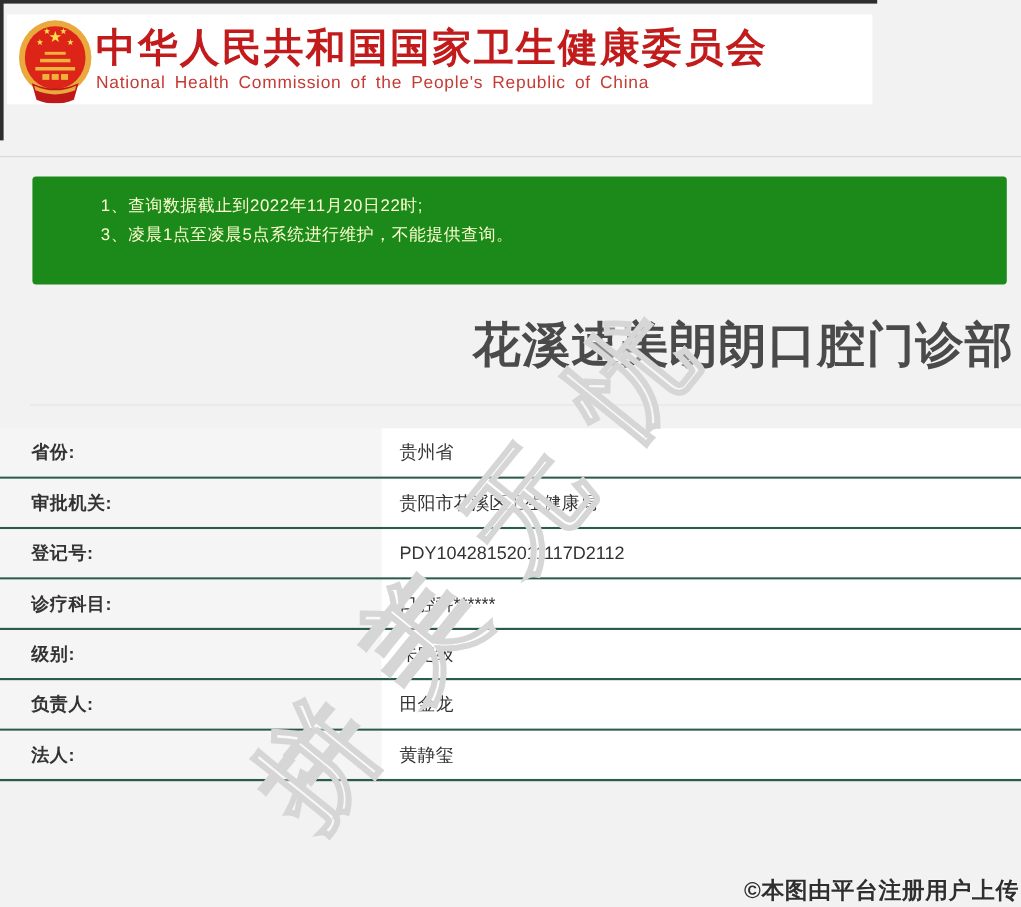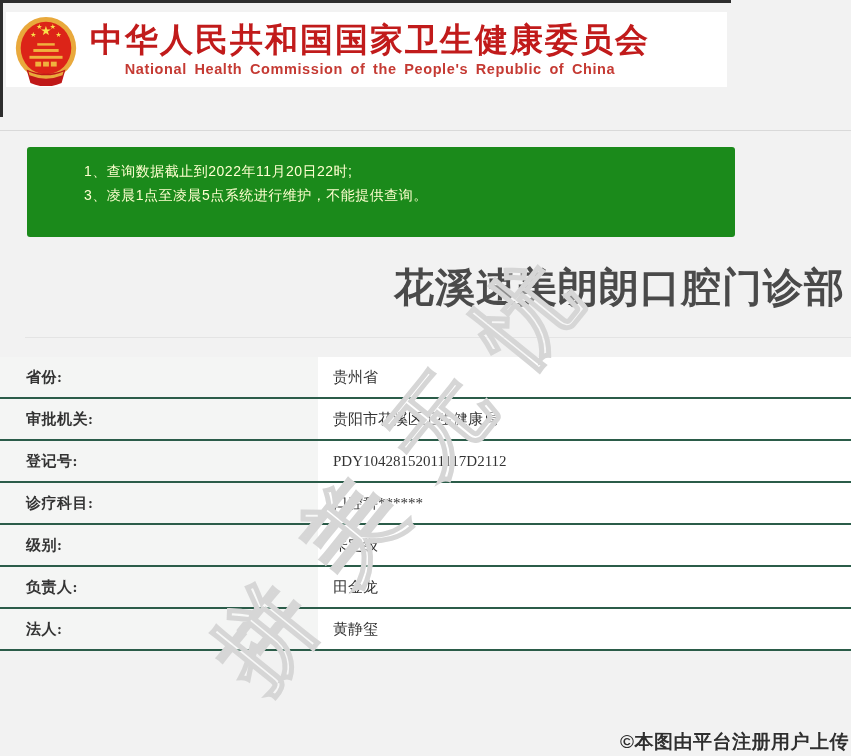--- a/index.html
+++ b/index.html
@@ -13,45 +13,45 @@
     font-family:"Liberation Sans","DejaVu Sans",sans-serif;
   }
   .edge-top{position:absolute;left:0;top:0;width:731px;height:3px;background:#2d2d2d;z-index:5;}
   .edge-left{position:absolute;left:0;top:0;width:3px;height:117px;background:#2d2d2d;z-index:5;}
 
   .header-box{
     position:absolute;left:6px;top:12px;width:721px;height:75px;background:#ffffff;
     display:flex;align-items:center;padding-left:6px;z-index:2;
   }
   .emblem{width:68px;height:72px;flex:0 0 auto;}
-  .header-text{margin-left:10px;text-align:center;}
+  .header-text{}
   .title-cn{
     font-size:33px;font-weight:bold;color:var(--red);letter-spacing:2px;line-height:36px;
     white-space:nowrap;
   }
   .title-en{
-    font-size:14.5px;font-weight:bold;color:#c53a33;letter-spacing:0.6px;word-spacing:3px;
+    font-size:14.5px;font-weight:normal;color:#c53a33;letter-spacing:0.6px;word-spacing:3px;
     margin-top:3px;white-space:nowrap;
   }
   .divider{position:absolute;left:0;top:130px;width:851px;height:1px;background:#d9d9d9;}
 
   .notice{
-    position:absolute;left:27px;top:147px;width:708px;height:90px;background:var(--green);
+    position:absolute;left:27px;top:147px;width:812px;height:90px;background:var(--green);
     border-radius:3px;padding:12px 0 0 57px;z-index:2;
   }
   .notice-line{font-size:14px;line-height:24px;color:var(--notice-text);letter-spacing:0.5px;}
 
   .clinic-title{
     position:absolute;top:260px;right:6px;font-size:40px;color:var(--title-gray);
     letter-spacing:1px;font-weight:700;white-space:nowrap;z-index:2;margin-left:24px;
   }
   .title-underline{position:absolute;left:25px;top:337px;width:826px;height:1px;background:#e4e4e4;}
 
   .info-table{position:absolute;left:0;top:357px;width:851px;z-index:2;}
-  .row{display:flex;height:42px;border-bottom:2px solid var(--sep);font-family:Liberation Serif, serif;}
+  .row{display:flex;height:42px;border-bottom:2px solid var(--sep);}
   .cell{display:flex;align-items:center;font-size:15px;color:#333;}
   .cell.label{width:318px;background:#f4f5f4;padding-left:26px;font-weight:bold;letter-spacing:0.5px;}
   .cell.value{flex:1;background:var(--cell-bg);padding-left:15px;}
 
   .watermark-diag{
     position:absolute;left:235px;top:607px;height:134px;line-height:134px;
     transform-origin:0 50%;transform:rotate(-51deg);
     font-size:96px;font-weight:bold;letter-spacing:42px;white-space:nowrap;
     color:rgba(255,255,255,0.38);-webkit-text-stroke:2px #d6d6d6;
     z-index:30;pointer-events:none;

